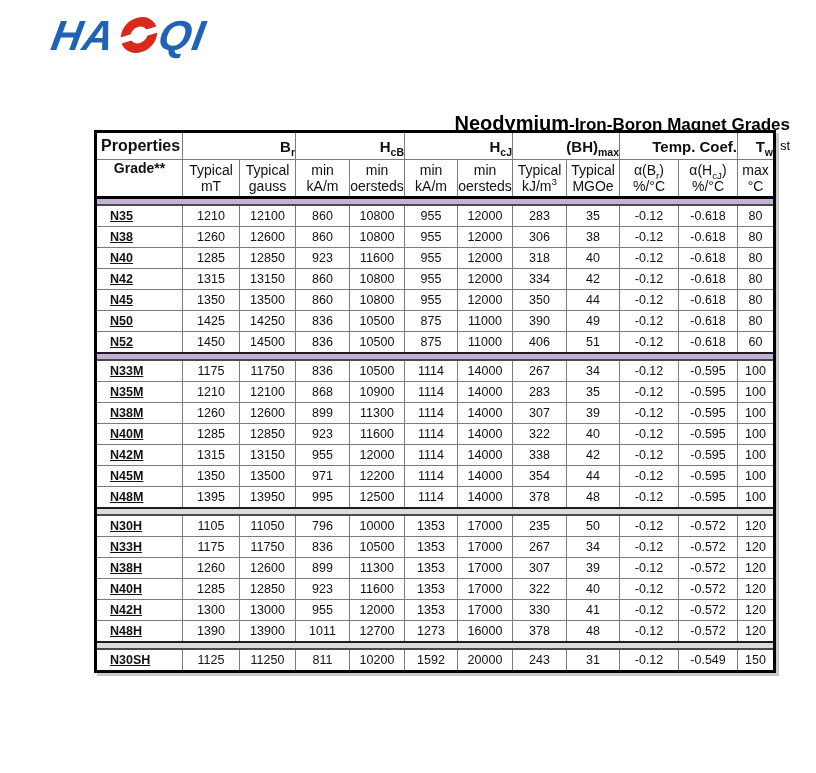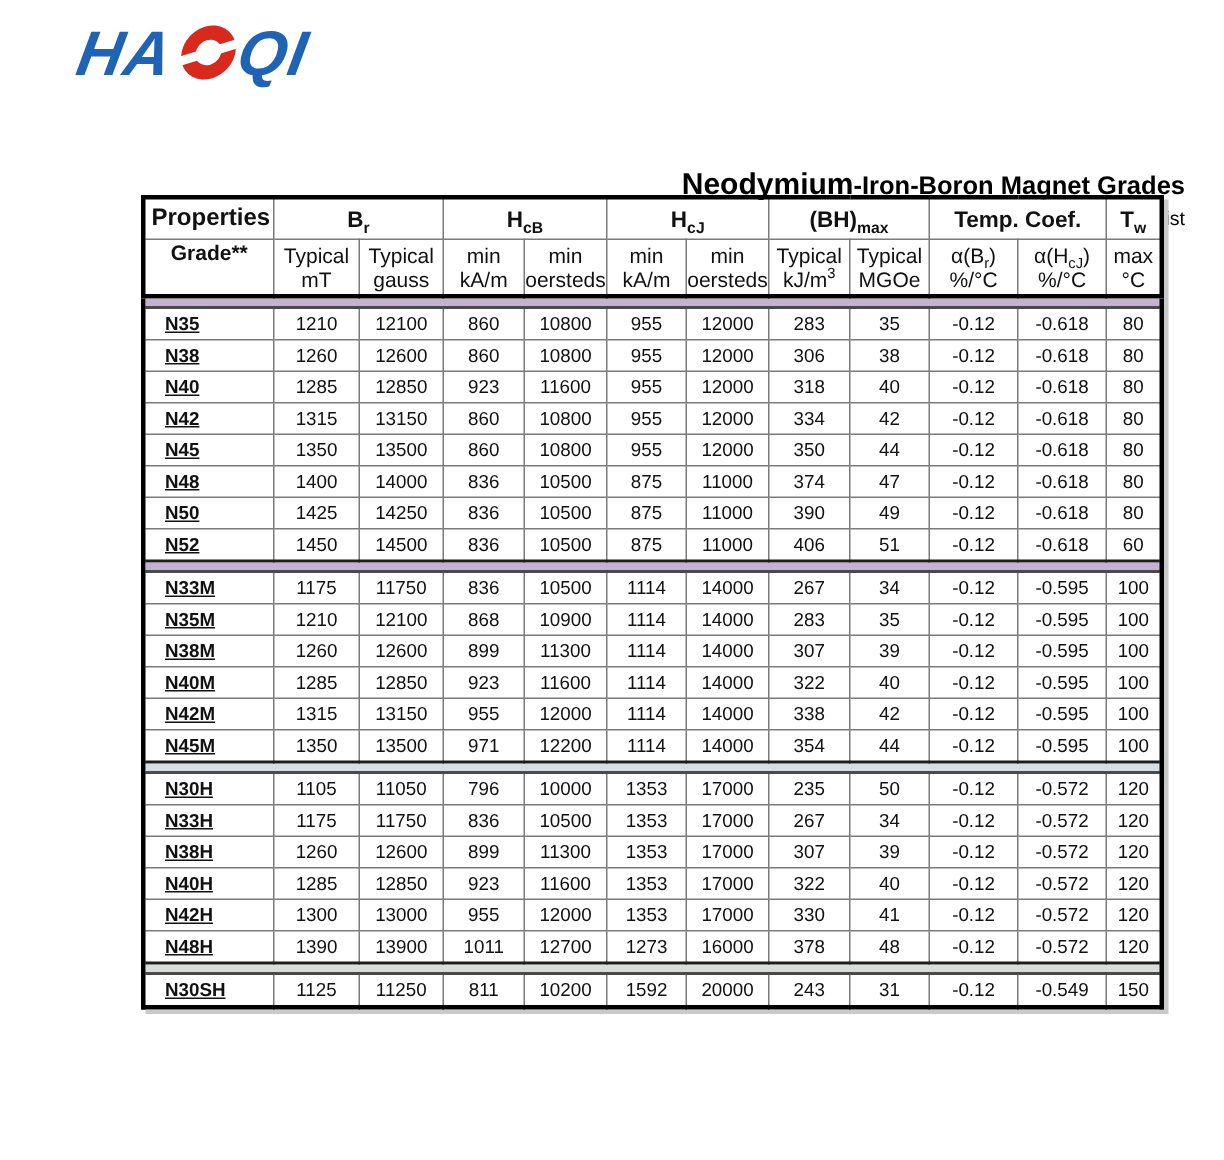--- a/index.html
+++ b/index.html
@@ -22,21 +22,21 @@
   .title-sub{font-weight:normal;font-size:13px;margin-top:3px;color:#000;}
   
   .table-wrap{position:absolute;left:68px;top:130px;margin-left:26px;}
   table{
     border-collapse:collapse;table-layout:fixed;width:679px;
     border:3px solid #000;box-shadow:3px 3px 0 #c9c9c9;
   }
   th,td{border:1px solid #7b7b7b;padding:0;overflow:hidden;}
   thead{border-bottom:3px solid #000;}
   .th-group{
-    height:26px;font-size:15px;font-weight:bold;text-align:center;
+    height:26px;font-size:15px;font-weight:bold;text-align:right;
     vertical-align:middle;background:#fff;
   }
   .th-group.left{text-align:left;padding-left:4px;font-size:16px;}
   .th-sub{height:36px;font-size:14px;font-weight:normal;text-align:center;vertical-align:middle;background:#fff;}
   .th-sub .l1,.th-sub .l2{line-height:16px;}
   .th-sub.grade-head{font-weight:bold;vertical-align:top;}
   .th-sub.grade-head .l1{line-height:17px;}
   sub{font-size:70%;line-height:0;}
   sup{font-size:70%;line-height:0;}
   tbody td{height:20px;font-size:12.5px;text-align:center;vertical-align:middle;background:#fff;}
@@ -211,34 +211,20 @@
           <td class="val">10800</td>
           <td class="val">955</td>
           <td class="val">12000</td>
           <td class="val">350</td>
           <td class="val">44</td>
           <td class="val">-0.12</td>
           <td class="val">-0.618</td>
           <td class="val">80</td>
         </tr>
         <tr>
-          <td class="grade">N48</td>
-          <td class="val">1400</td>
-          <td class="val">14000</td>
-          <td class="val">836</td>
-          <td class="val">10500</td>
-          <td class="val">875</td>
-          <td class="val">11000</td>
-          <td class="val">374</td>
-          <td class="val">47</td>
-          <td class="val">-0.12</td>
-          <td class="val">-0.618</td>
-          <td class="val">80</td>
-        </tr>
-        <tr>
           <td class="grade">N50</td>
           <td class="val">1425</td>
           <td class="val">14250</td>
           <td class="val">836</td>
           <td class="val">10500</td>
           <td class="val">875</td>
           <td class="val">11000</td>
           <td class="val">390</td>
           <td class="val">49</td>
           <td class="val">-0.12</td>
@@ -339,20 +325,34 @@
           <td class="val">971</td>
           <td class="val">12200</td>
           <td class="val">1114</td>
           <td class="val">14000</td>
           <td class="val">354</td>
           <td class="val">44</td>
           <td class="val">-0.12</td>
           <td class="val">-0.595</td>
           <td class="val">100</td>
         </tr>
+        <tr>
+          <td class="grade">N48M</td>
+          <td class="val">1395</td>
+          <td class="val">13950</td>
+          <td class="val">995</td>
+          <td class="val">12500</td>
+          <td class="val">1114</td>
+          <td class="val">14000</td>
+          <td class="val">378</td>
+          <td class="val">48</td>
+          <td class="val">-0.12</td>
+          <td class="val">-0.595</td>
+          <td class="val">100</td>
+        </tr>
         <tr class="sep">
           <td colspan="12" style="background: rgb(215, 221, 227);"></td>
         </tr>
         <tr>
           <td class="grade">N30H</td>
           <td class="val">1105</td>
           <td class="val">11050</td>
           <td class="val">796</td>
           <td class="val">10000</td>
           <td class="val">1353</td>

